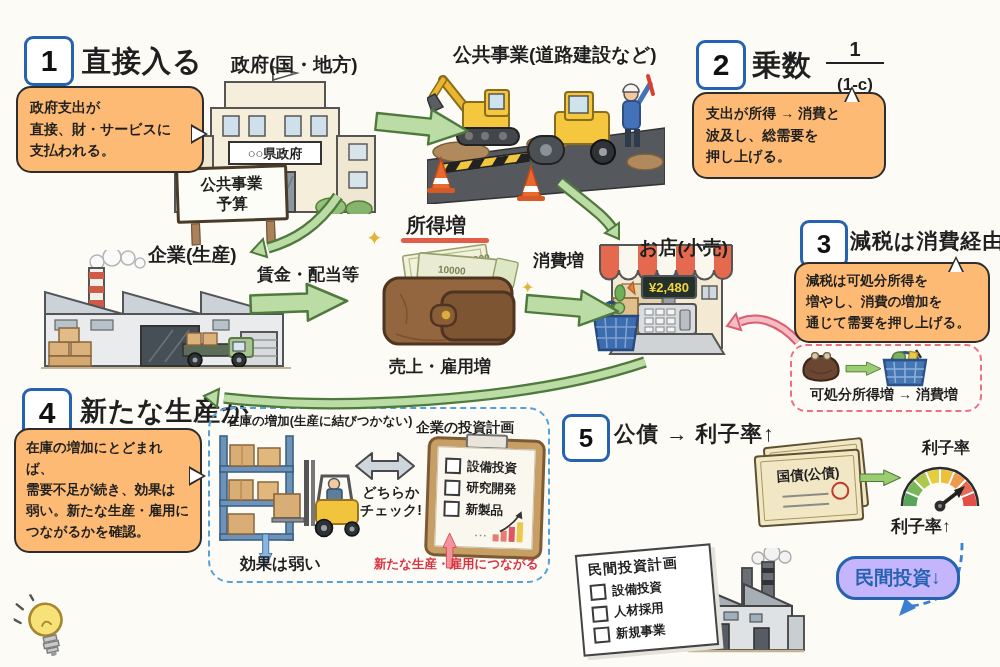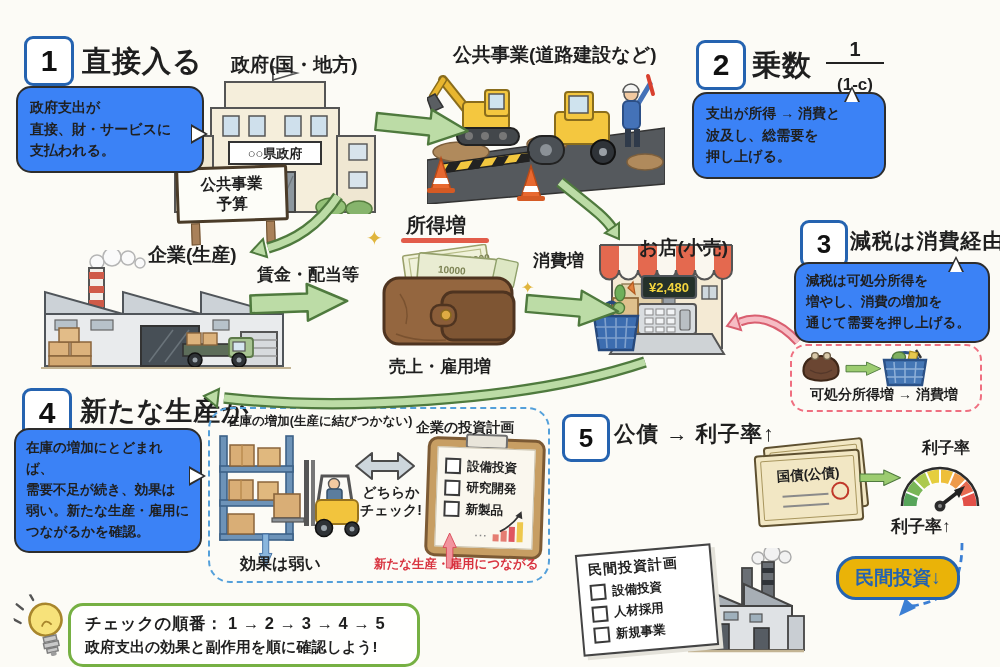--- a/index.html
+++ b/index.html
@@ -4,38 +4,38 @@
 <style>
   html,body{margin:0;padding:0;background:#e8e8e8;}
   .stage{position:relative;width:1000px;height:667px;background:#fcfbf6;overflow:hidden;
          font-family:"Liberation Sans","DejaVu Sans",sans-serif;color:#1f1f1f;}
   .abs{position:absolute;}
   .numbox{position:absolute;display:flex;align-items:center;justify-content:center;
           background:#fff;border:3px solid #2563b0;border-radius:9px;font-weight:bold;color:#111;}
   .numbox.big{width:44px;height:44px;font-size:30px;}
   .numbox.small{width:42px;height:42px;font-size:26px;}
   .sec-title{position:absolute;font-weight:bold;letter-spacing:1px;white-space:nowrap;}
-  .bubble{position:absolute;background:#3b82f6;border:2.2px solid #2d2d2d;border-radius:15px;
+  .bubble{position:absolute;background:#fdba74;border:2.2px solid #2d2d2d;border-radius:15px;
           padding:9px 12px;font-size:14px;line-height:1.55;font-weight:bold;
           white-space:pre-line;z-index:9;}
   .bubble.tail-right::before{content:"";position:absolute;right:-16px;top:36px;
           border:10px solid transparent;border-left:17px solid #2d2d2d;}
   .bubble.tail-right::after{content:"";position:absolute;right:-10px;top:39px;
           border:7px solid transparent;border-left:13px solid #fff;}
   .bubble.tail-top::before{content:"";position:absolute;top:-16px;right:24px;
           border:8px solid transparent;border-bottom:16px solid #2d2d2d;}
   .bubble.tail-top::after{content:"";position:absolute;top:-11px;right:26px;
           border:6px solid transparent;border-bottom:13px solid #fff;}
   .flow-label{position:absolute;font-weight:bold;white-space:nowrap;z-index:9;}
   .dashed-blue{position:absolute;border:2.6px dashed #54a0da;border-radius:22px;z-index:2;}
   .dashed-pink{position:absolute;border:2.6px dashed #ef6f80;border-radius:16px;z-index:2;}
   .footer-box{position:absolute;background:#fffffe;border:3px solid #76b043;border-radius:15px;
           padding:7px 14px;z-index:9;}
   .pill{position:absolute;display:flex;align-items:center;justify-content:center;
-        background:#eab308;border:3px solid #2563b0;border-radius:20px;
+        background:#c4b5fd;border:3px solid #2563b0;border-radius:20px;
         color:#2563b0;font-weight:bold;font-size:19px;z-index:9;}
   .chk-row{display:flex;align-items:center;gap:6px;margin:4.5px 0;}
   .chk-sq{width:12px;height:12px;border:2px solid #3a3a3a;background:#fff;flex:none;}
   .clipboard{position:absolute;background:#c79e63;border:3px solid #7c5a34;border-radius:10px;z-index:4;}
   .clipboard .paper{position:absolute;inset:7px;background:#faf7ee;border:1px solid #c9c2ae;
         padding:5px 7px;font-size:12.5px;font-weight:bold;}
   .clipboard .clip{position:absolute;left:50%;top:-7px;transform:translateX(-50%);
         width:38px;height:11px;background:#e9e5da;border:2px solid #6f6f6f;border-radius:3px;}
   .sheet{position:absolute;background:#fff;border:2.2px solid #444;z-index:4;
         padding:6px 10px;font-size:12.5px;font-weight:bold;}
@@ -491,24 +491,20 @@
     <line x1="6" y1="26" x2="0" y2="21" stroke="#555" stroke-width="2.4" stroke-linecap="round"></line>
     <line x1="11" y1="13" x2="6" y2="7" stroke="#555" stroke-width="2.4" stroke-linecap="round"></line>
     <line x1="23" y1="6" x2="21" y2="0" stroke="#555" stroke-width="2.4" stroke-linecap="round"></line>
     <circle cx="31" cy="28" r="16" fill="#f7e27a" stroke="#a8862c" stroke-width="2.6"></circle>
     <path d="M26,34 q5,-8 10,0" stroke="#a8862c" stroke-width="1.8" fill="none"></path>
     <rect x="25" y="45" width="13" height="5" fill="#c9c9c9" stroke="#7d7d7d" stroke-width="1.4"></rect>
     <rect x="24" y="51" width="15" height="5" fill="#c9c9c9" stroke="#7d7d7d" stroke-width="1.4"></rect>
     <rect x="26" y="57" width="11" height="4" fill="#c9c9c9" stroke="#7d7d7d" stroke-width="1.4"></rect>
     <rect x="29" y="61" width="6" height="4" rx="2" fill="#9d9d9d"></rect>
   </svg>
-  <div class="footer-box" style="left:68px;top:603px;width:318px;">
-    <div style="font-size:16.5px;font-weight:bold;letter-spacing:0.5px;">チェックの順番： 1 → 2 → 3 → 4 → 5</div>
-    <div style="font-size:15px;font-weight:bold;margin-top:3px;">政府支出の効果と副作用を順に確認しよう!</div>
-  </div>
 
   <svg class="abs" style="left:0;top:0;z-index:6;pointer-events:none;overflow:visible;" width="1000" height="667" viewBox="0 0 1000 667">
     <defs>
       <g id="blockarrow">
           <polygon points="0,9 54,9 54,0 92,17.5 54,35 54,26 0,26" stroke-width="2.4" stroke-linejoin="round"></polygon>
         </g>
     </defs>
 
     <use href="#blockarrow" transform="translate(378,104) rotate(6)" fill="#bcdca6" stroke="#4f7a3e"></use>
     <use href="#blockarrow" transform="translate(250,286) rotate(-2) scale(1.05)" fill="#bcdca6" stroke="#4f7a3e"></use>

